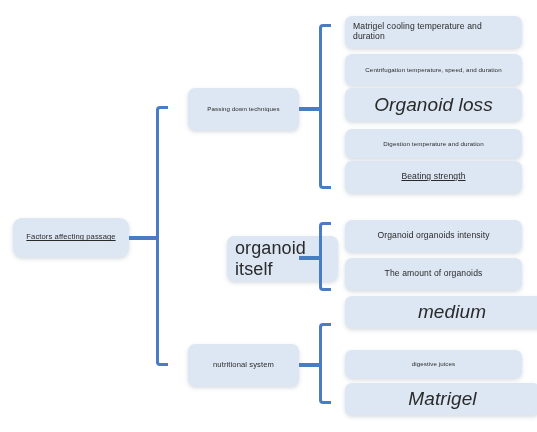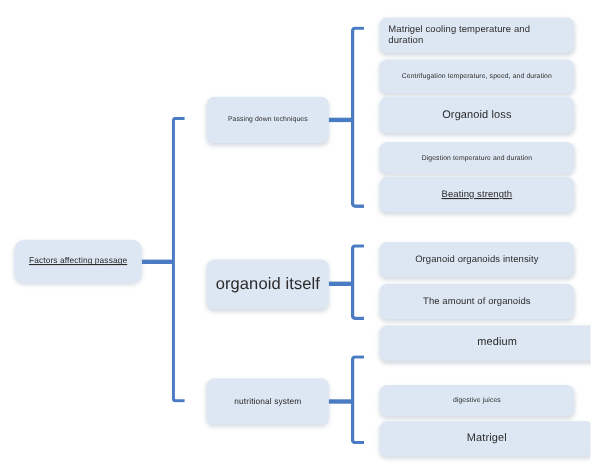--- a/index.html
+++ b/index.html
@@ -33,22 +33,22 @@
     box-shadow: 0 2px 4px rgba(120,135,155,0.30);
     line-height: 1.15;
     letter-spacing: 0.1px;
   }
   .node.root      { border-radius: 9px; text-decoration: underline; }
 
   
   .t-xs  { font-size: 6.2px; }
   .t-sm  { font-size: 7.6px; }
   .t-md  { font-size: 8.6px; }
-  .t-lg  { font-size: 15px; }
-  .t-xl  { font-size: 10px; }
+  .t-lg  { font-size: 18px; margin-left: 39px; }
+  .t-xl  { font-size: 19px; font-style: italic; }
 
   
   .bracket {
     position: absolute;
     box-sizing: border-box;
     border-left: 3.5px solid #4a7cc4;
     border-top: 3.5px solid #4a7cc4;
     border-bottom: 3.5px solid #4a7cc4;
     border-right: none;
     border-top-left-radius: 4px;

